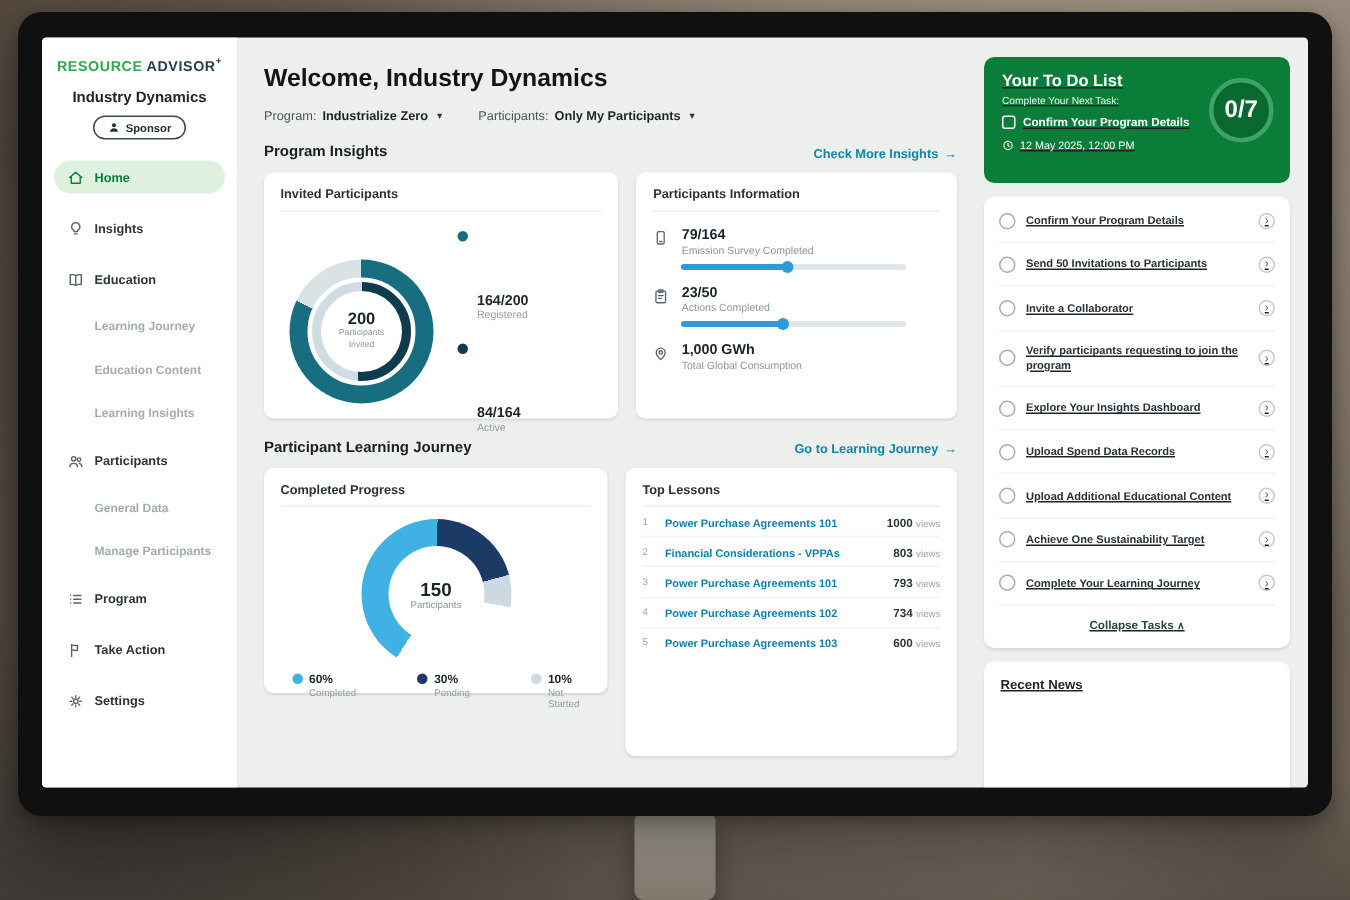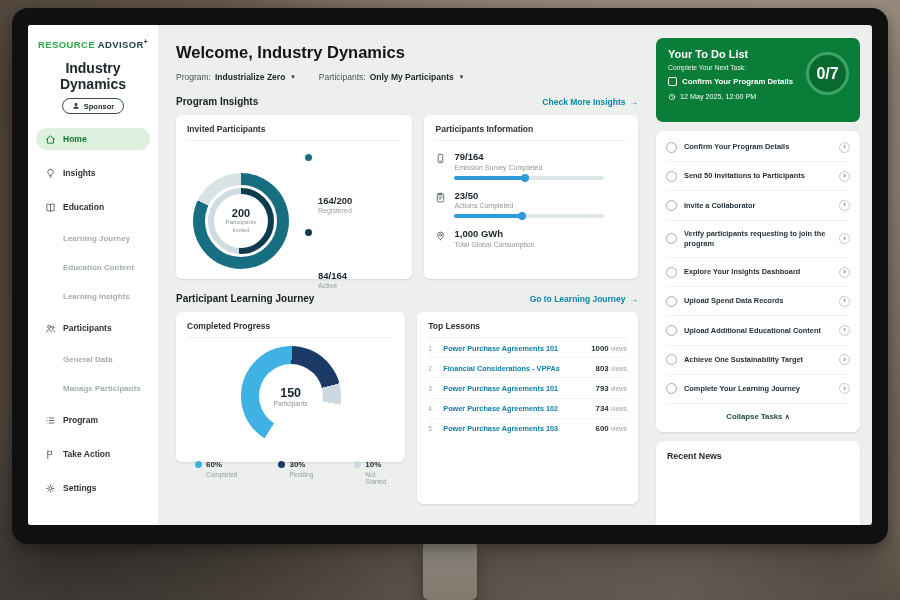--- a/index.html
+++ b/index.html
@@ -16,21 +16,21 @@
   .monitor{position:absolute;left:12px;top:8px;width:876px;height:536px;background:#101010;border-radius:16px;
     padding:17px 16px 19px;box-sizing:border-box;box-shadow:0 26px 60px rgba(0,0,0,.45),0 4px 12px rgba(0,0,0,.3);}
   .screen{width:100%;height:100%;border-radius:3px;background:#edefec;display:flex;overflow:hidden;color:#222;}
 
   
   .sidebar{flex:0 0 130px;background:#fff;padding:13px 8px 0;box-sizing:border-box;}
   .logo{text-align:center;font-size:9.5px;font-weight:700;letter-spacing:.4px;}
   .logo-res{color:#2ea84c;}
   .logo-adv{color:#24404a;}
   .logo-adv sup{font-size:6.5px;}
-  .org{text-align:center;font-size:14px;font-weight:700;margin-top:10px;color:#20272b;}
+  .org{text-align:center;font-size:10px;font-weight:700;margin-top:10px;color:#20272b;}
   .sponsor-badge{margin:6px auto 0;width:fit-content;display:flex;align-items:center;gap:4px;border:1px solid #3a4a4a;border-radius:10px;padding:2.5px 9px;font-size:7.5px;font-weight:700;color:#222d33;cursor:pointer;background:#fff;}
   .sponsor-badge svg{width:8px;height:8px;color:#24343b;}
   .nav{margin-top:13px;display:flex;flex-direction:column;gap:10px;}
   .nav-item{display:flex;align-items:center;gap:7px;padding:5.5px 9px;font-size:8.5px;font-weight:700;color:#2d3436;border-radius:13px;margin:1px 0;cursor:pointer;}
   .nav-item svg{width:11px;height:11px;color:#55626a;flex:0 0 auto;}
   .nav-item.active{background:#def0de;color:#0e7d35;}
   .nav-item.active svg{color:#0e7d35;}
   .nav-sub{display:block;padding:5px 9px 5px 27px;font-size:8px;color:#a3adad;font-weight:700;cursor:pointer;}
 
   
@@ -71,34 +71,34 @@
   .stat-lbl{font-size:7px;color:#8c979c;margin-top:1.5px;}
   .bar{width:150px;height:4px;border-radius:3px;background:#dfe6ea;margin-top:5px;}
   .bar-fill{height:100%;border-radius:3px;background:#2e9bd8;position:relative;}
   .bar-fill::after{content:'';position:absolute;right:-3px;top:50%;transform:translateY(-50%);width:8px;height:8px;border-radius:50%;background:#2e9bd8;}
   .edu{flex:1;height:150px;display:flex;flex-direction:column;}
   .gauge-wrap{display:flex;justify-content:center;margin-top:8px;}
   .gauge{width:100px;height:100px;border-radius:50%;display:flex;align-items:center;justify-content:center;margin-bottom:-20px;}
   .gauge-center{width:64px;height:64px;border-radius:50%;background:#fff;display:flex;flex-direction:column;align-items:center;justify-content:center;}
   .gc-val{font-size:12.5px;font-weight:700;color:#17242b;}
   .gc-lbl{font-size:6.5px;color:#8b969b;}
-  .gauge-legend{display:flex;justify-content:space-between;padding:0 8px;margin-top:34px;gap:41px;}
+  .gauge-legend{display:flex;justify-content:space-between;padding:0 8px;margin-top:22px;gap:41px;}
   .gl-top{display:flex;align-items:center;gap:4px;font-size:8px;font-weight:700;color:#1b262c;}
   .gl-top .dot{margin-top:0;}
   .gl-lbl{font-size:6.5px;color:#939da1;margin-left:11px;margin-top:1.5px;}
   .lessons{flex:1.18;height:192px;}
   .lesson-row{display:flex;align-items:center;gap:7px;padding:5.6px 0 4.6px;border-bottom:1px solid #f1f3f3;}
   .lesson-row.last{border-bottom:none;}
   .l-rank{font-size:6.5px;color:#9aa4a8;width:8px;}
   .l-title{font-size:7.3px;font-weight:700;color:#0e7fa8;cursor:pointer;text-decoration:none;}
   .l-views{margin-left:auto;font-size:7.8px;font-weight:700;color:#2a3338;white-space:nowrap;}
   .l-views .lv{font-size:6.5px;color:#9aa4a8;font-weight:400;}
 
   
-  .todo-col{flex:0 0 222px;padding:13px 12px 0 6px;display:flex;flex-direction:column;gap:9px;box-sizing:border-box;height:100%;}
+  .todo-col{flex:0 0 222px;padding:13px 12px 0 6px;display:flex;flex-direction:column;gap:9px;box-sizing:border-box;height:100%;text-decoration:underline;}
   .todo-hero{background:#0a7d38;border-radius:7px;color:#fff;padding:10px 12px;position:relative;min-height:84px;box-sizing:border-box;flex:0 0 auto;}
   .th-title{font-size:11px;font-weight:700;}
   .th-sub{font-size:6.8px;margin-top:4px;opacity:.92;}
   .th-task{display:flex;align-items:center;gap:5px;margin-top:6px;font-size:7.8px;font-weight:700;width:132px;}
   .th-check{width:7px;height:7px;border:1.2px solid #fff;border-radius:2px;flex:0 0 auto;cursor:pointer;}
   .th-due{display:flex;align-items:center;gap:4px;margin-top:6px;font-size:7.2px;}
   .th-due svg{width:8px;height:8px;}
   .th-progress{position:absolute;right:11px;top:14px;width:43px;height:43px;border-radius:50%;background:#086a2e;border:3.5px solid #3fa368;display:flex;align-items:center;justify-content:center;font-size:16px;font-weight:700;box-sizing:border-box;}
   .tasks-card{background:#fff;border-radius:7px;padding:2px 10px;box-shadow:0 1px 2px rgba(30,40,40,.12);flex:0 0 auto;}
   .task-row{display:flex;align-items:center;gap:7px;padding:8.6px 0;border-bottom:1px solid #f0f2f2;cursor:pointer;}

